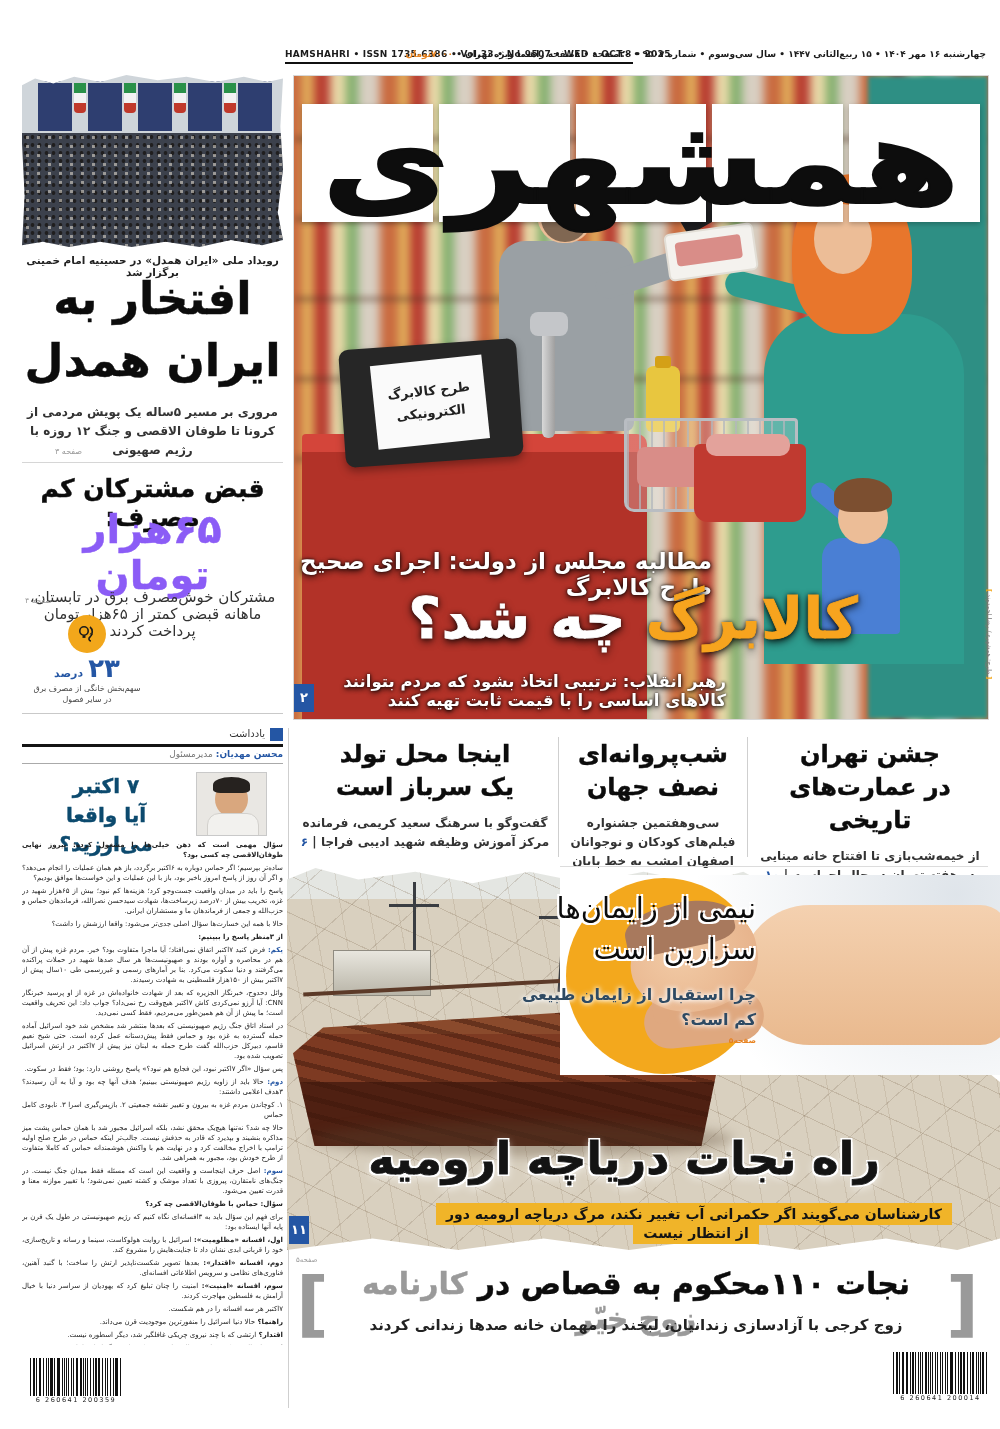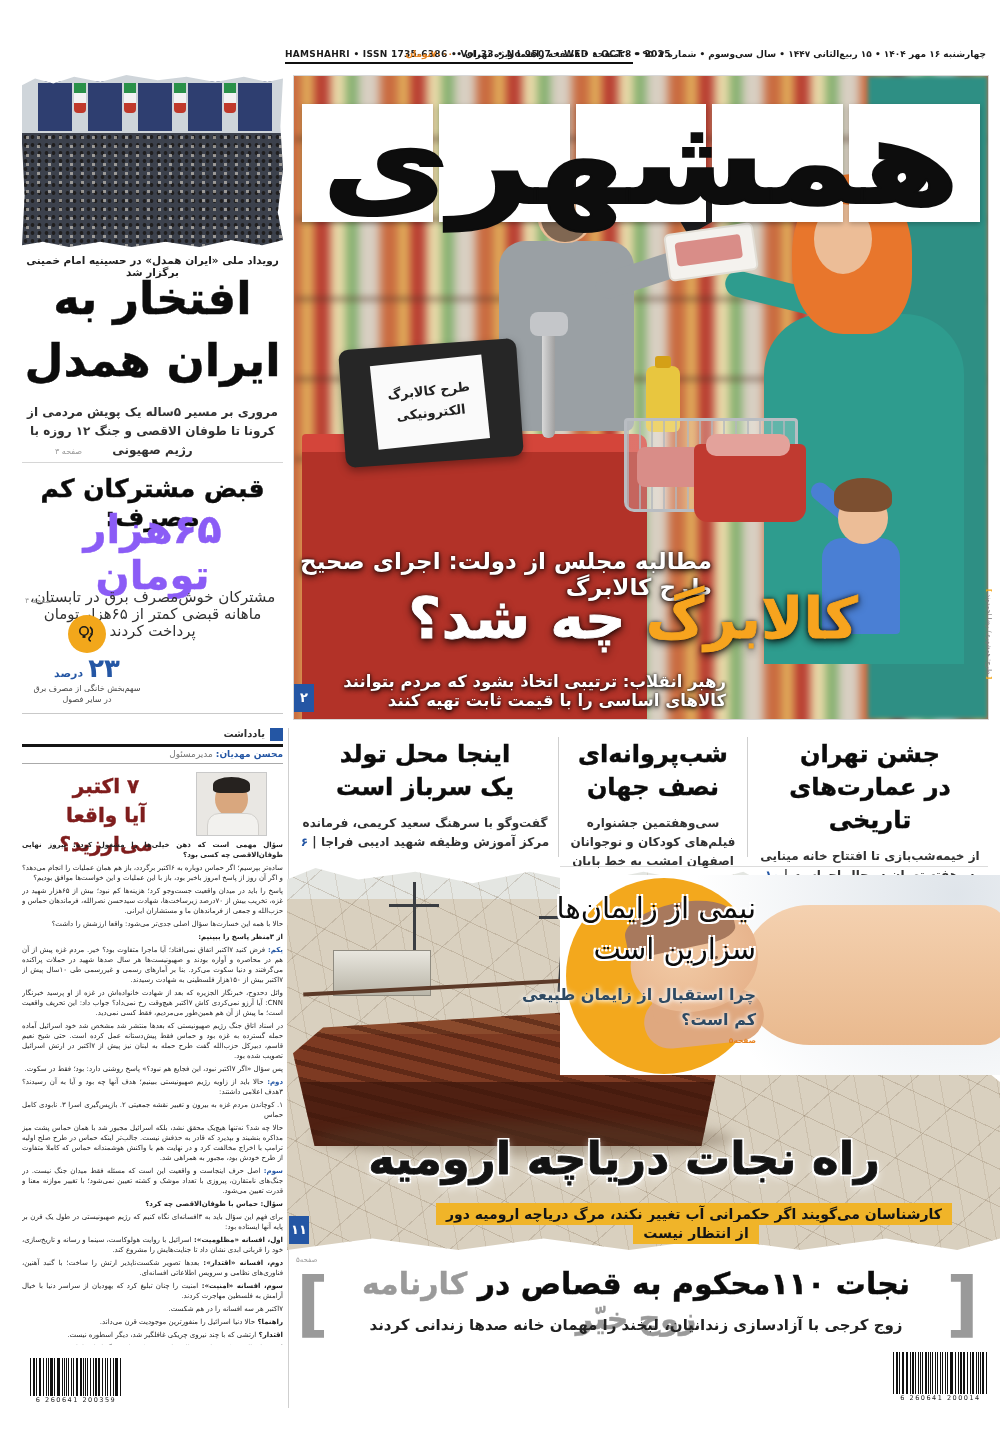--- a/index.html
+++ b/index.html
@@ -40,25 +40,25 @@
   
   .stat{top:615px;width:124px;text-align:center;}
   .stat .icon-circle{width:38px;height:38px;border-radius:50%;background:#f2a71b;margin:0 auto;
        display:flex;align-items:center;justify-content:center;}
   .stat .num{font-size:26px;font-weight:bold;color:#2456a4;line-height:30px;}
   .stat .unit{font-size:11px;font-weight:bold;color:#2456a4;}
   .stat .cap{font-size:8px;line-height:11px;color:#444;}
   
   .op-label-row{left:22px;top:727px;width:261px;height:15px;}
   .op-square{position:absolute;right:0;top:1px;width:13px;height:13px;background:#2456a4;}
-  .op-label{position:absolute;right:18px;top:1px;font-size:10px;font-weight:bold;color:#333;}
+  .op-label{position:absolute;right:18px;top:1px;font-size:10px;font-weight:normal;color:#333;}
   .op-thick{left:22px;top:744px;width:261px;height:2.5px;background:#141414;}
   .op-byline{left:22px;top:749px;width:261px;font-size:9px;}
   .op-thin{left:22px;top:763px;width:261px;height:1px;background:#aaa;}
-  .op-h{left:22px;top:772px;width:168px;font-size:20px;line-height:29px;font-weight:bold;text-align:center;color:#7f1d1d;}
+  .op-h{left:22px;top:772px;width:168px;font-size:20px;line-height:29px;font-weight:bold;text-align:center;color:#0c4a6e;}
   .op-photo{left:196px;top:772px;width:69px;height:62px;background:#e9e7e3;border:1px solid #c9c9c9;overflow:hidden;}
   .op-body{left:22px;top:840px;width:261px;height:505px;overflow:hidden;font-size:7px;line-height:10px;
            text-align:justify;color:#222;}
   .op-body p{margin:0 0 3px 0;}
   .op-body b{font-weight:bold;}
   .op-body .blue{color:#2456a4;}
   
   .barcode{text-align:center;}
   .barcode-bars{height:38px;display:flex;align-items:stretch;justify-content:center;}
   .barcode-bars i{display:inline-block;background:#111;}

